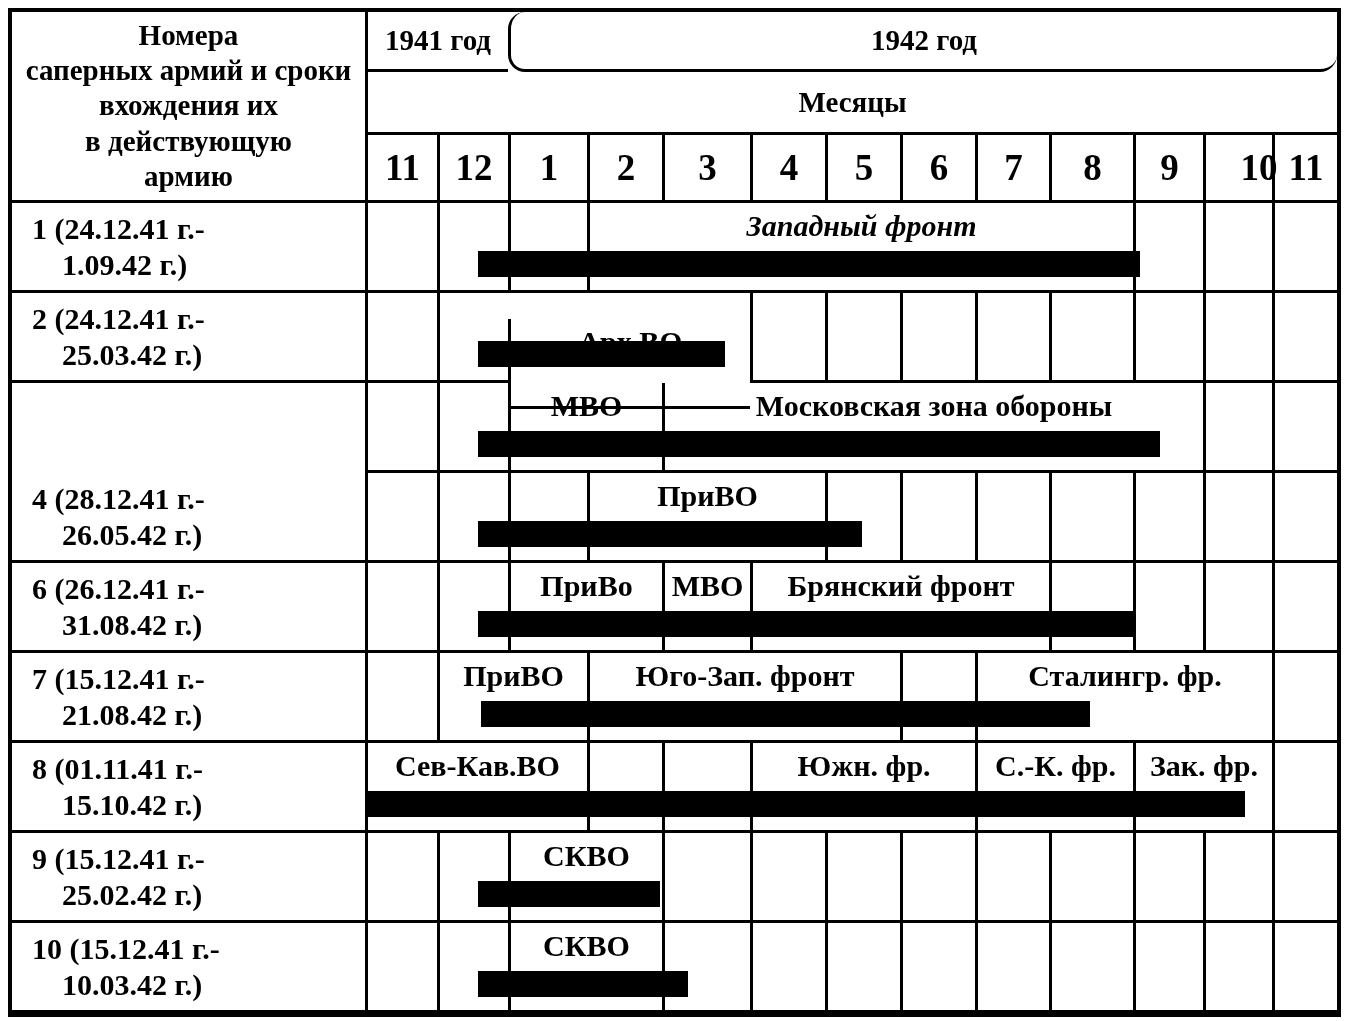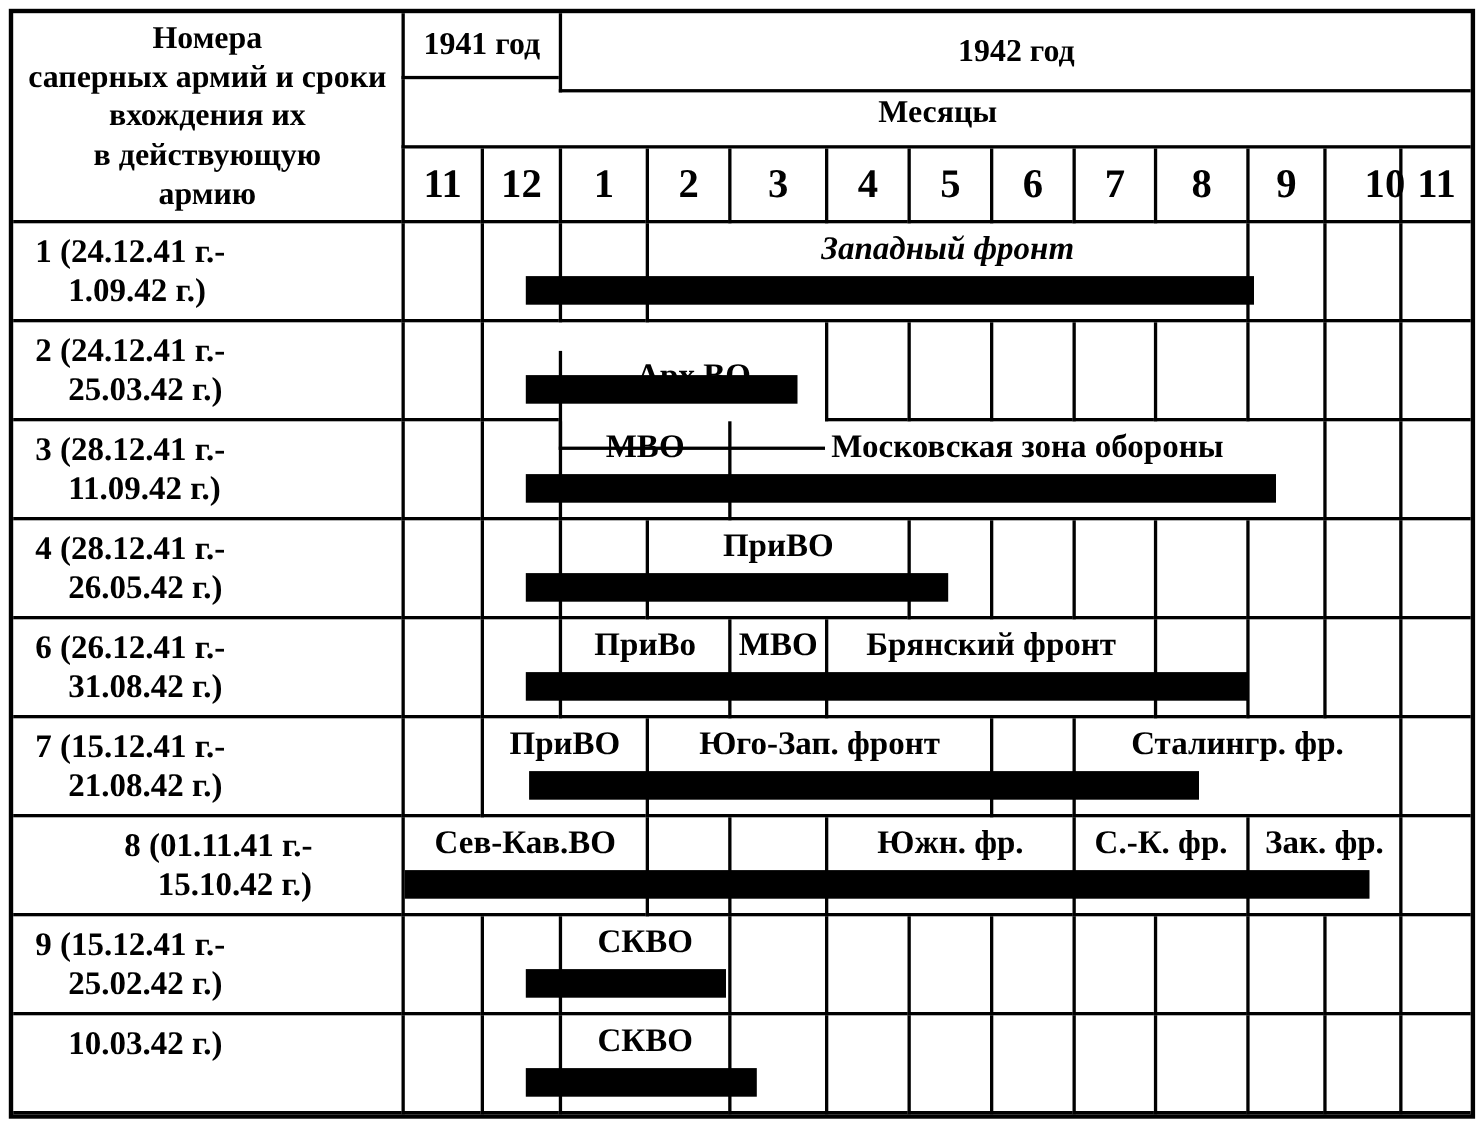--- a/index.html
+++ b/index.html
@@ -24,21 +24,21 @@
     font-weight:bold;
     background:transparent;
   }
   .corner{
     left:12px;top:12px;width:353px;height:191px;
     border-left:none;
     text-align:center;white-space:pre-line;
     font-size:29px;line-height:1.22;
   }
   .year-a{left:365px;top:12px;width:143px;height:60px;font-size:29px;}
-  .year-b{left:508px;top:12px;width:829px;height:72px;font-size:29px;}
+  .year-b{left:508px;top:12px;width:829px;height:60px;font-size:29px;border-radius:17px;}
   .months-label{left:365px;top:72px;width:972px;height:63px;font-size:29px;}
   .month-cell{top:135px;height:68px;font-size:37px;}
   .army-cell{
     left:12px;width:353px;height:90px;
     border-left:none;
     display:block;
     font-size:30px;line-height:36px;font-weight:bold;
     padding-top:8px;
   }
   .army-line1{padding-left:20px;}
@@ -100,24 +100,20 @@
     <div class="cell seg-cell" style="left: 437px; top: 293px; width: 71px;"></div>
     <div class="cell seg-cell" style="left: 750px; top: 293px; width: 75px;"></div>
     <div class="cell seg-cell" style="left: 825px; top: 293px; width: 75px;"></div>
     <div class="cell seg-cell" style="left: 900px; top: 293px; width: 75px;"></div>
     <div class="cell seg-cell" style="left: 975px; top: 293px; width: 74px;"></div>
     <div class="cell seg-cell" style="left: 1049px; top: 293px; width: 84px;"></div>
     <div class="cell seg-cell" style="left: 1133px; top: 293px; width: 70px;"></div>
     <div class="cell seg-cell" style="left: 1203px; top: 293px; width: 69px;"></div>
     <div class="cell seg-cell" style="left: 1272px; top: 293px; width: 65px;"></div>
     <div class="bar" style="left: 478px; top: 341px; width: 247px; background: rgb(0, 0, 0);"></div>
-    <div class="cell army-cell" style="top: 383px;">
-      <div class="army-line1">3 (28.12.41 г.-</div>
-      <div class="army-line2">11.09.42 г.)</div>
-    </div>
     <div class="cell seg-cell" style="left: 508px; top: 383px; width: 154px;">МВО</div>
     <div class="cell seg-cell" style="left: 662px; top: 383px; width: 541px;">Московская зона обороны</div>
     <div class="cell seg-cell" style="left: 365px; top: 383px; width: 72px;"></div>
     <div class="cell seg-cell" style="left: 437px; top: 383px; width: 71px;"></div>
     <div class="cell seg-cell" style="left: 1203px; top: 383px; width: 69px;"></div>
     <div class="cell seg-cell" style="left: 1272px; top: 383px; width: 65px;"></div>
     <div class="bar" style="left: 478px; top: 431px; width: 682px; background: rgb(0, 0, 0);"></div>
     <div class="cell army-cell" style="top: 473px;">
       <div class="army-line1">4 (28.12.41 г.-</div>
       <div class="army-line2">26.05.42 г.)</div>
@@ -152,21 +148,21 @@
       <div class="army-line1">7 (15.12.41 г.-</div>
       <div class="army-line2">21.08.42 г.)</div>
     </div>
     <div class="cell seg-cell" style="left: 437px; top: 653px; width: 150px;">ПриВО</div>
     <div class="cell seg-cell" style="left: 587px; top: 653px; width: 313px;">Юго-Зап. фронт</div>
     <div class="cell seg-cell" style="left: 975px; top: 653px; width: 297px;">Сталингр. фр.</div>
     <div class="cell seg-cell" style="left: 365px; top: 653px; width: 72px;"></div>
     <div class="cell seg-cell" style="left: 900px; top: 653px; width: 75px;"></div>
     <div class="cell seg-cell" style="left: 1272px; top: 653px; width: 65px;"></div>
     <div class="bar" style="left: 481px; top: 701px; width: 609px; background: rgb(0, 0, 0);"></div>
-    <div class="cell army-cell" style="top: 743px; text-align: center;">
+    <div class="cell army-cell" style="top: 743px;">
       <div class="army-line1">8 (01.11.41 г.-</div>
       <div class="army-line2">15.10.42 г.)</div>
     </div>
     <div class="cell seg-cell" style="left: 365px; top: 743px; width: 222px;">Сев-Кав.ВО</div>
     <div class="cell seg-cell" style="left: 750px; top: 743px; width: 225px; text-align: right;">Южн. фр.</div>
     <div class="cell seg-cell" style="left: 975px; top: 743px; width: 158px;">С.-К. фр.</div>
     <div class="cell seg-cell" style="left: 1133px; top: 743px; width: 139px;">Зак. фр.</div>
     <div class="cell seg-cell" style="left: 587px; top: 743px; width: 75px;"></div>
     <div class="cell seg-cell" style="left: 662px; top: 743px; width: 88px;"></div>
     <div class="cell seg-cell" style="left: 1272px; top: 743px; width: 65px;"></div>
@@ -182,20 +178,21 @@
     <div class="cell seg-cell" style="left: 750px; top: 833px; width: 75px;"></div>
     <div class="cell seg-cell" style="left: 825px; top: 833px; width: 75px;"></div>
     <div class="cell seg-cell" style="left: 900px; top: 833px; width: 75px;"></div>
     <div class="cell seg-cell" style="left: 975px; top: 833px; width: 74px;"></div>
     <div class="cell seg-cell" style="left: 1049px; top: 833px; width: 84px;"></div>
     <div class="cell seg-cell" style="left: 1133px; top: 833px; width: 70px;"></div>
     <div class="cell seg-cell" style="left: 1203px; top: 833px; width: 69px;"></div>
     <div class="cell seg-cell" style="left: 1272px; top: 833px; width: 65px;"></div>
     <div class="bar" style="left: 478px; top: 881px; width: 182px; background: rgb(0, 0, 0);"></div>
     <div class="cell army-cell" style="top: 923px;">
+      <div class="army-line1">10 (15.12.41 г.-</div>
       <div class="army-line2">10.03.42 г.)</div>
     </div>
     <div class="cell seg-cell" style="left: 508px; top: 923px; width: 154px;">СКВО</div>
     <div class="cell seg-cell" style="left: 365px; top: 923px; width: 72px;"></div>
     <div class="cell seg-cell" style="left: 437px; top: 923px; width: 71px;"></div>
     <div class="cell seg-cell" style="left: 662px; top: 923px; width: 88px;"></div>
     <div class="cell seg-cell" style="left: 750px; top: 923px; width: 75px;"></div>
     <div class="cell seg-cell" style="left: 825px; top: 923px; width: 75px;"></div>
     <div class="cell seg-cell" style="left: 900px; top: 923px; width: 75px;"></div>
     <div class="cell seg-cell" style="left: 975px; top: 923px; width: 74px;"></div>

